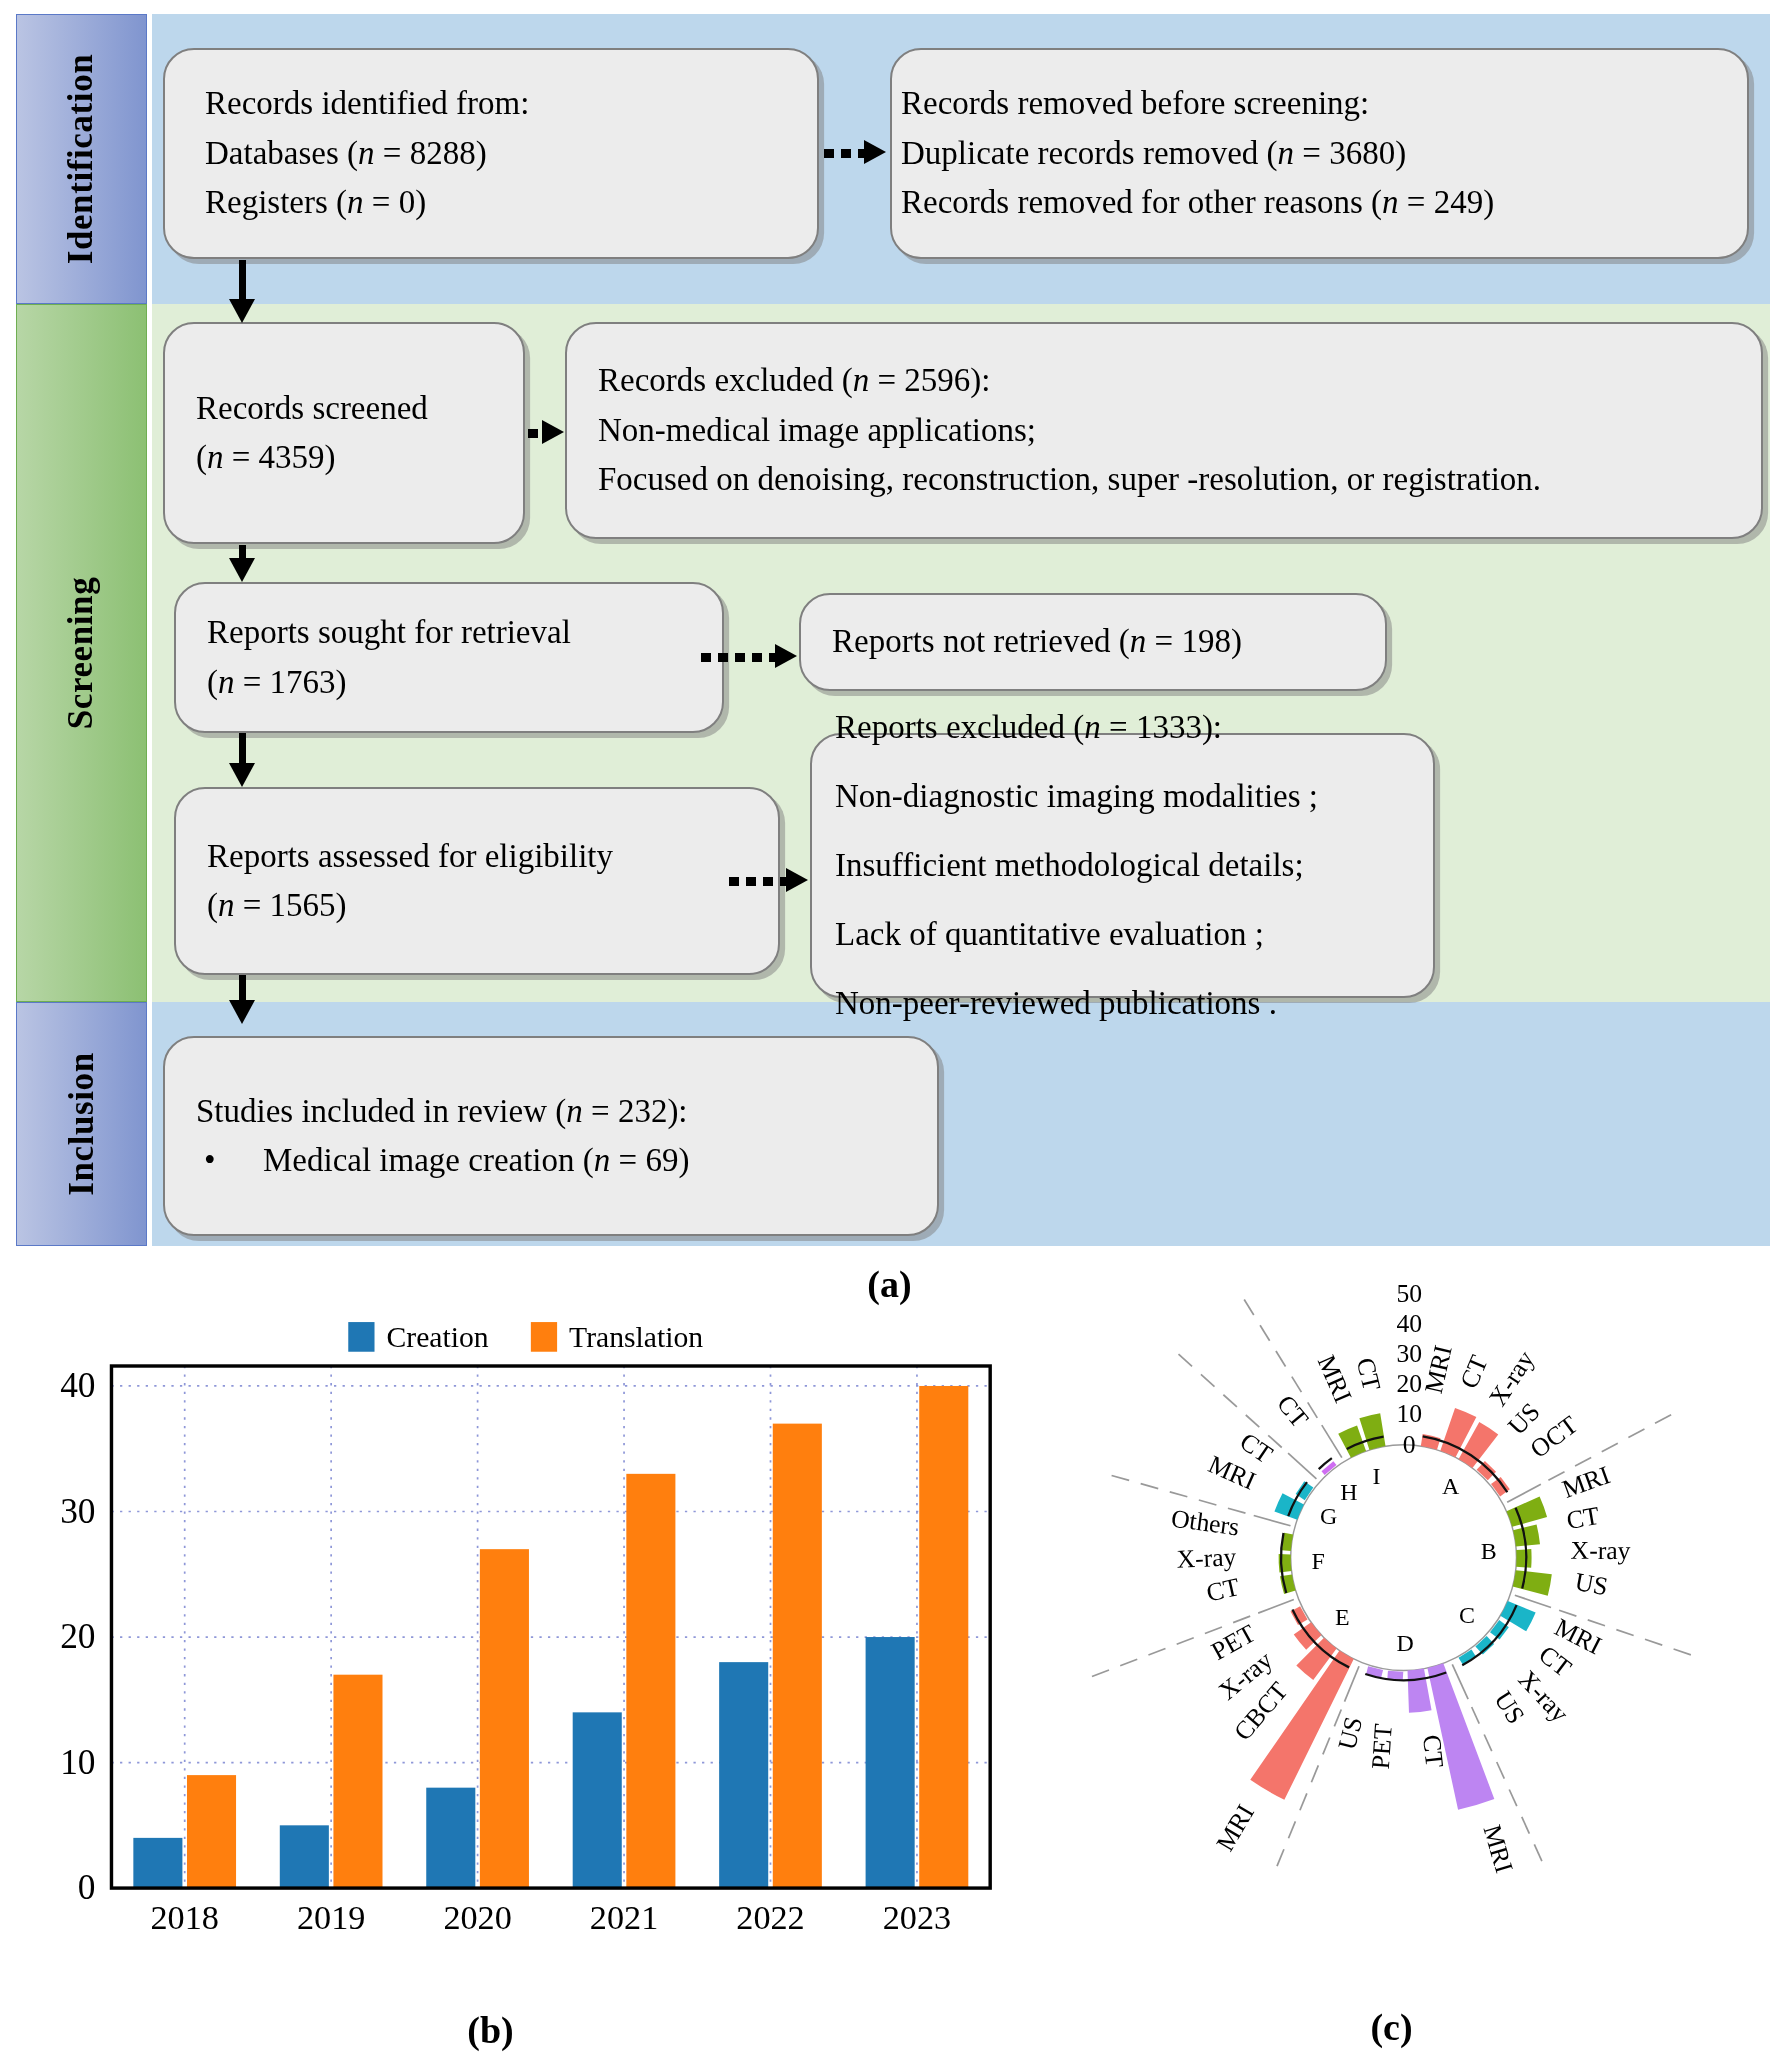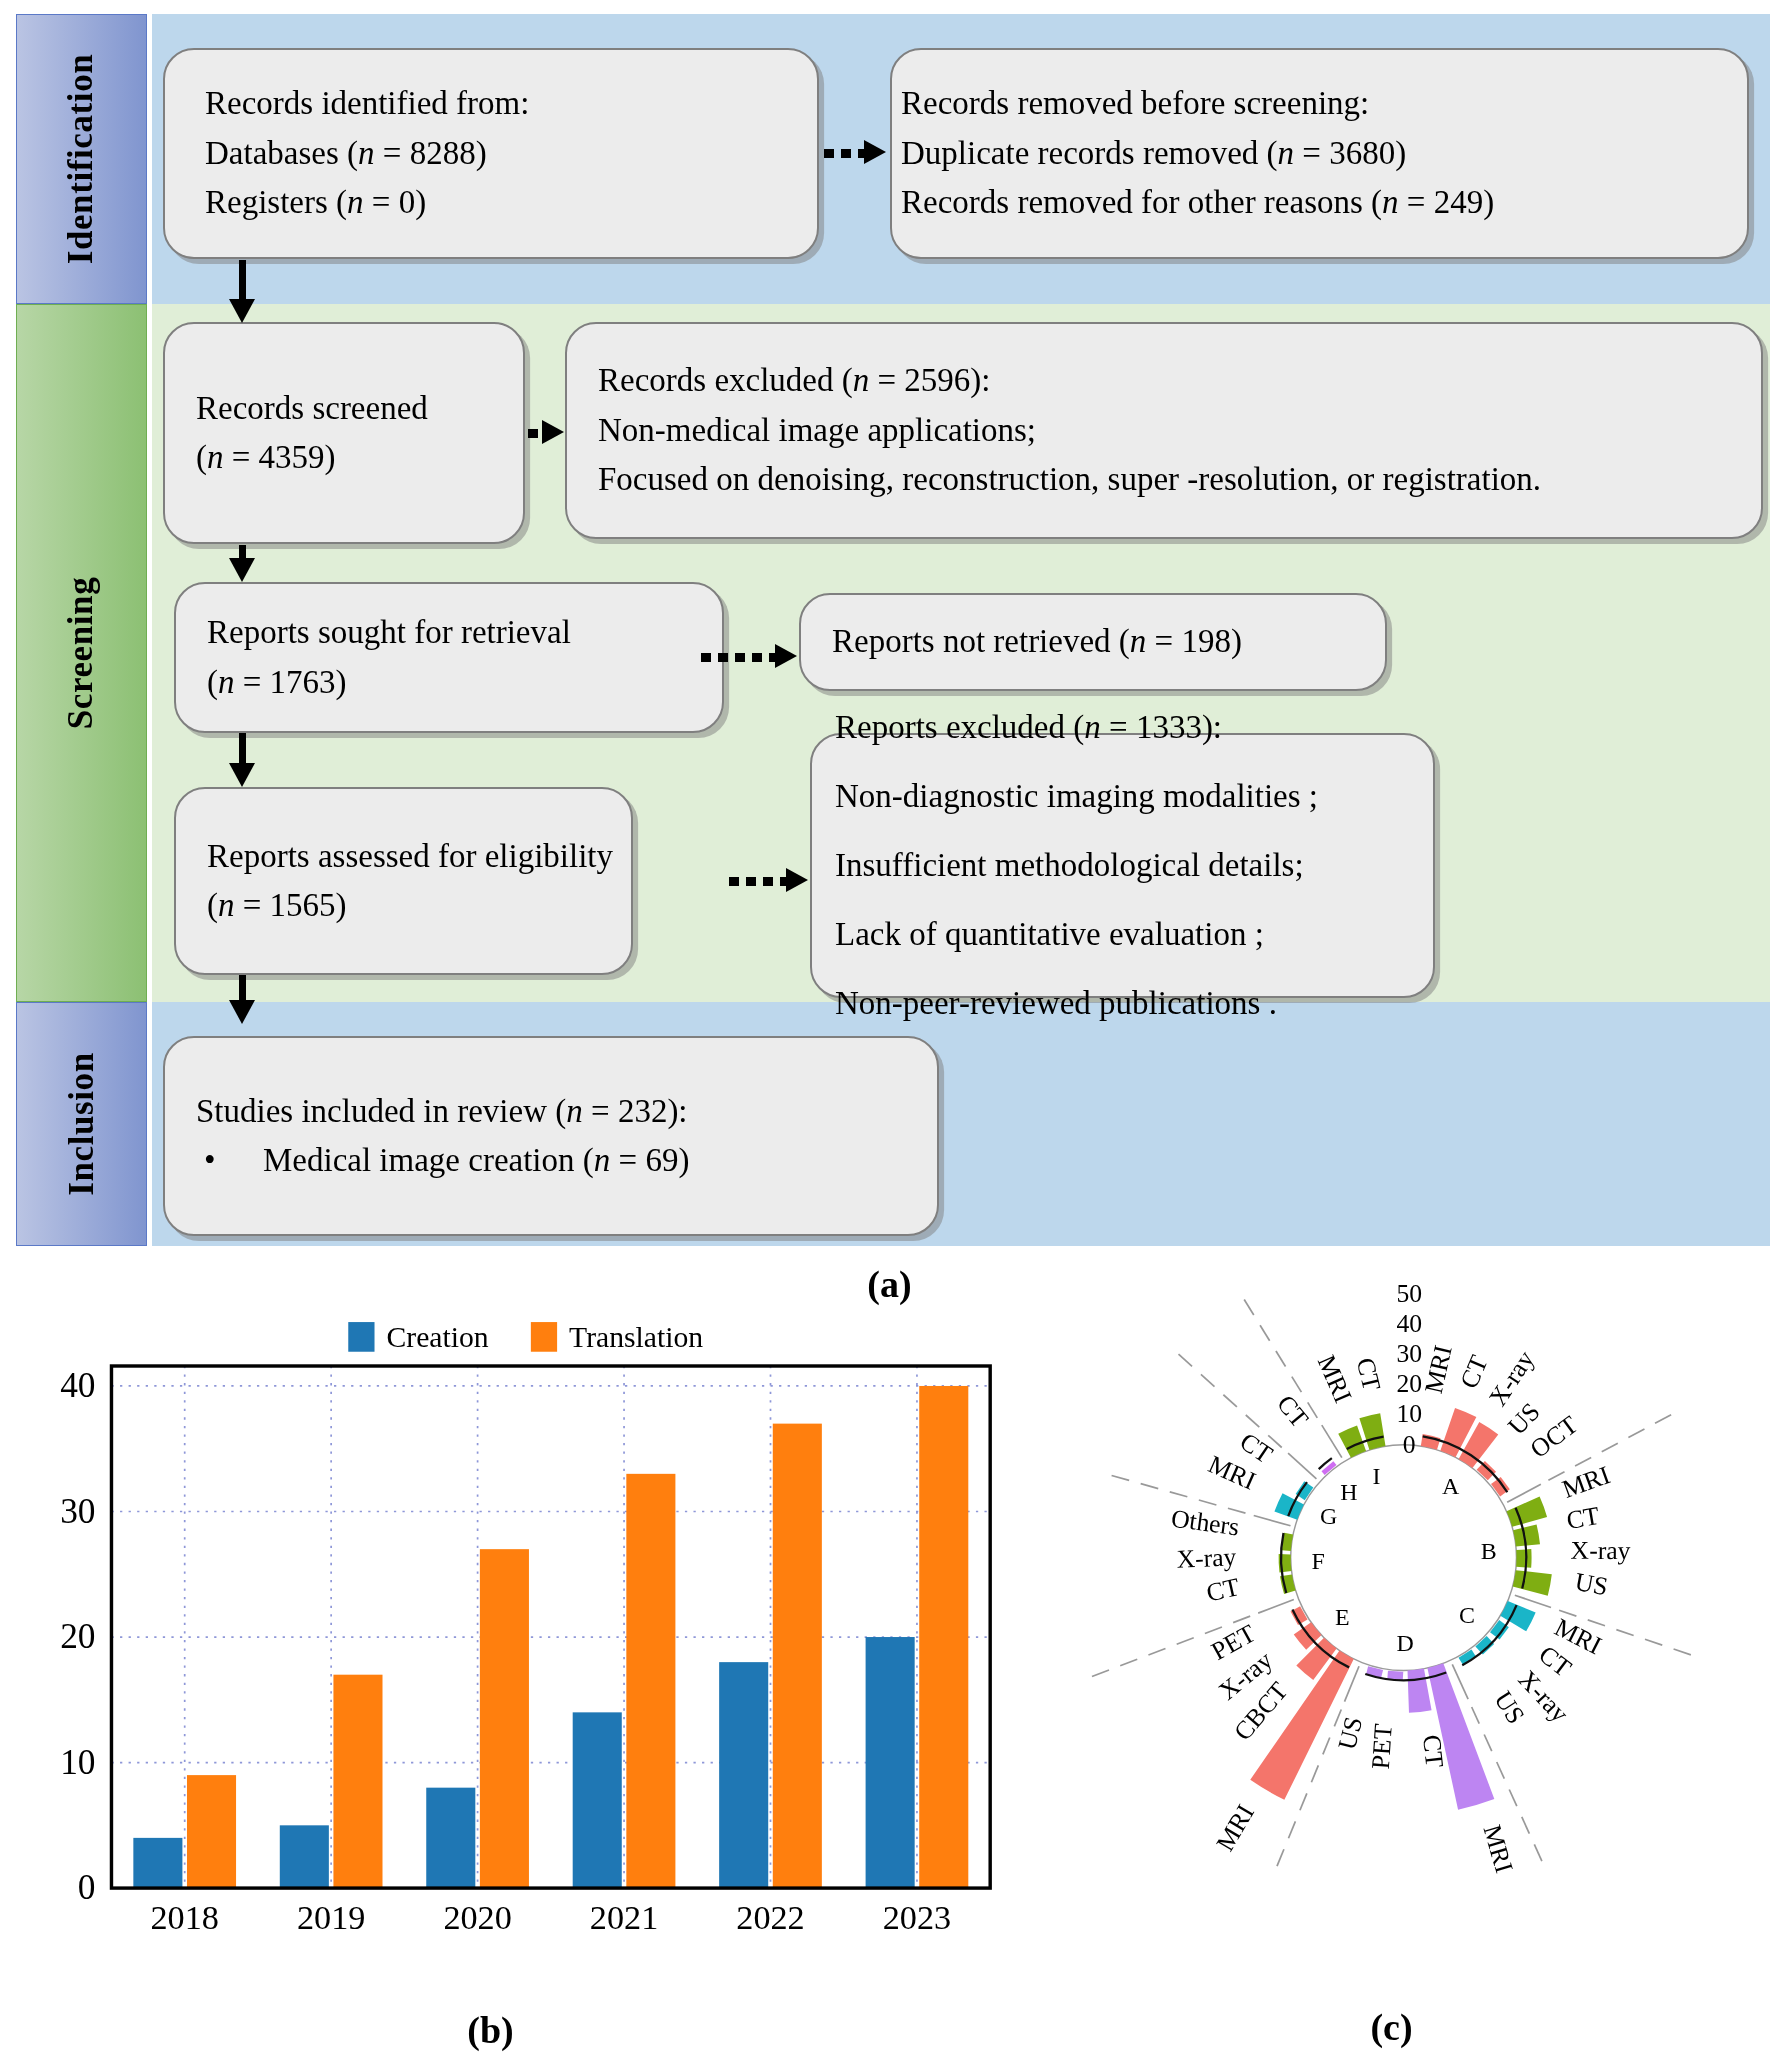--- a/index.html
+++ b/index.html
@@ -81,21 +81,21 @@
         <div class="fcline">Non-medical image applications;</div>
         <div class="fcline">Focused on denoising, reconstruction, super -resolution, or registration.</div>
       </div>
     <div class="fcbox" style="left:174px;top:582px;width:550px;height:151px;">
         <div class="fcline">Reports sought for retrieval</div>
         <div class="fcline">(<i>n</i> = 1763)</div>
       </div>
     <div class="fcbox" style="left:799px;top:593px;width:588px;height:98px;">
         <div class="fcline">Reports not retrieved (<i>n</i> = 198)</div>
       </div>
-    <div class="fcbox" style="left:174px;top:787px;width:459px;height:188px;">
+    <div class="fcbox" style="left:174px;top:787px;width:606px;height:188px;">
         <div class="fcline">Reports assessed for eligibility</div>
         <div class="fcline">(<i>n</i> = 1565)</div>
       </div>
     <div class="fcbox" style="left:810px;top:733px;width:625px;height:265px;line-height:1.42;padding:14.3px 23px;gap:22px;">
         <div class="fcline">Reports excluded (<i>n</i> = 1333):</div>
         <div class="fcline">Non-diagnostic imaging modalities ;</div>
         <div class="fcline">Insufficient methodological details;</div>
         <div class="fcline">Lack of quantitative evaluation ;</div>
         <div class="fcline">Non-peer-reviewed publications .</div>
       </div>

